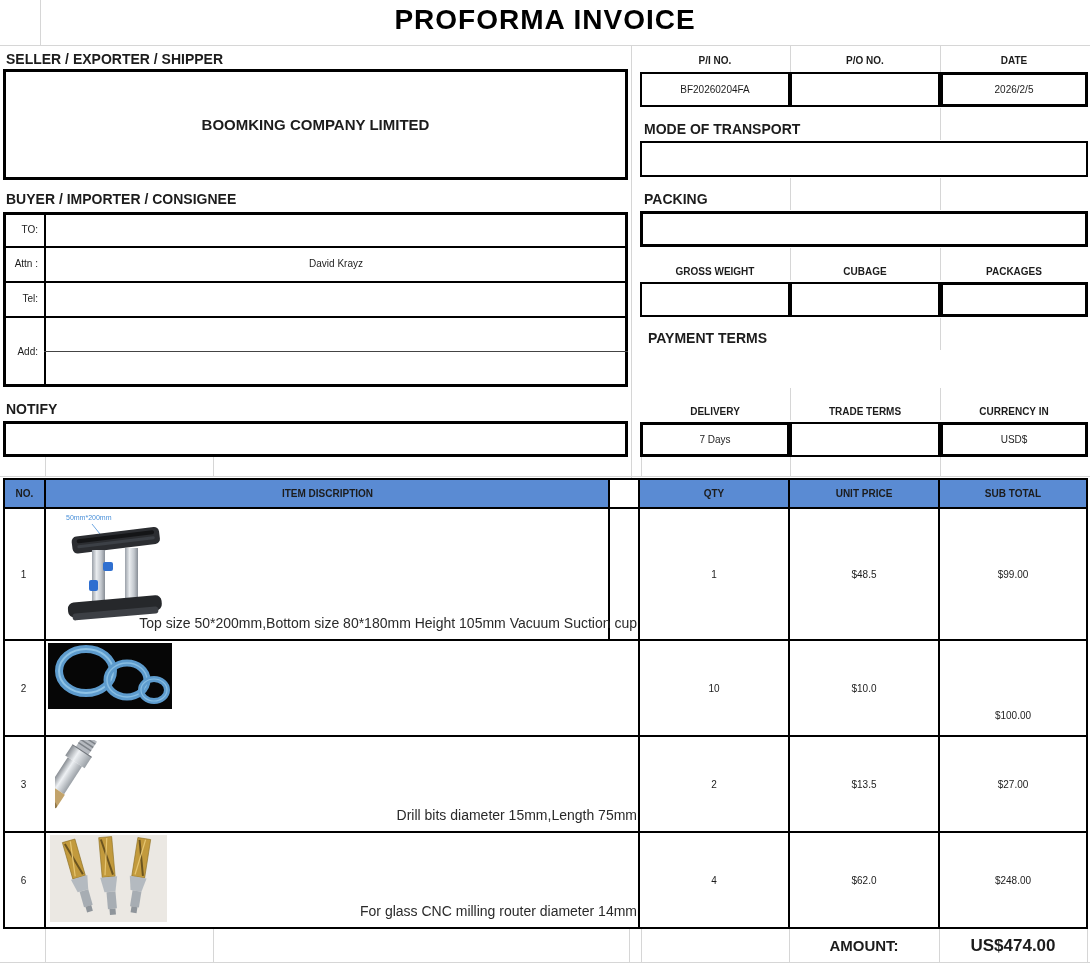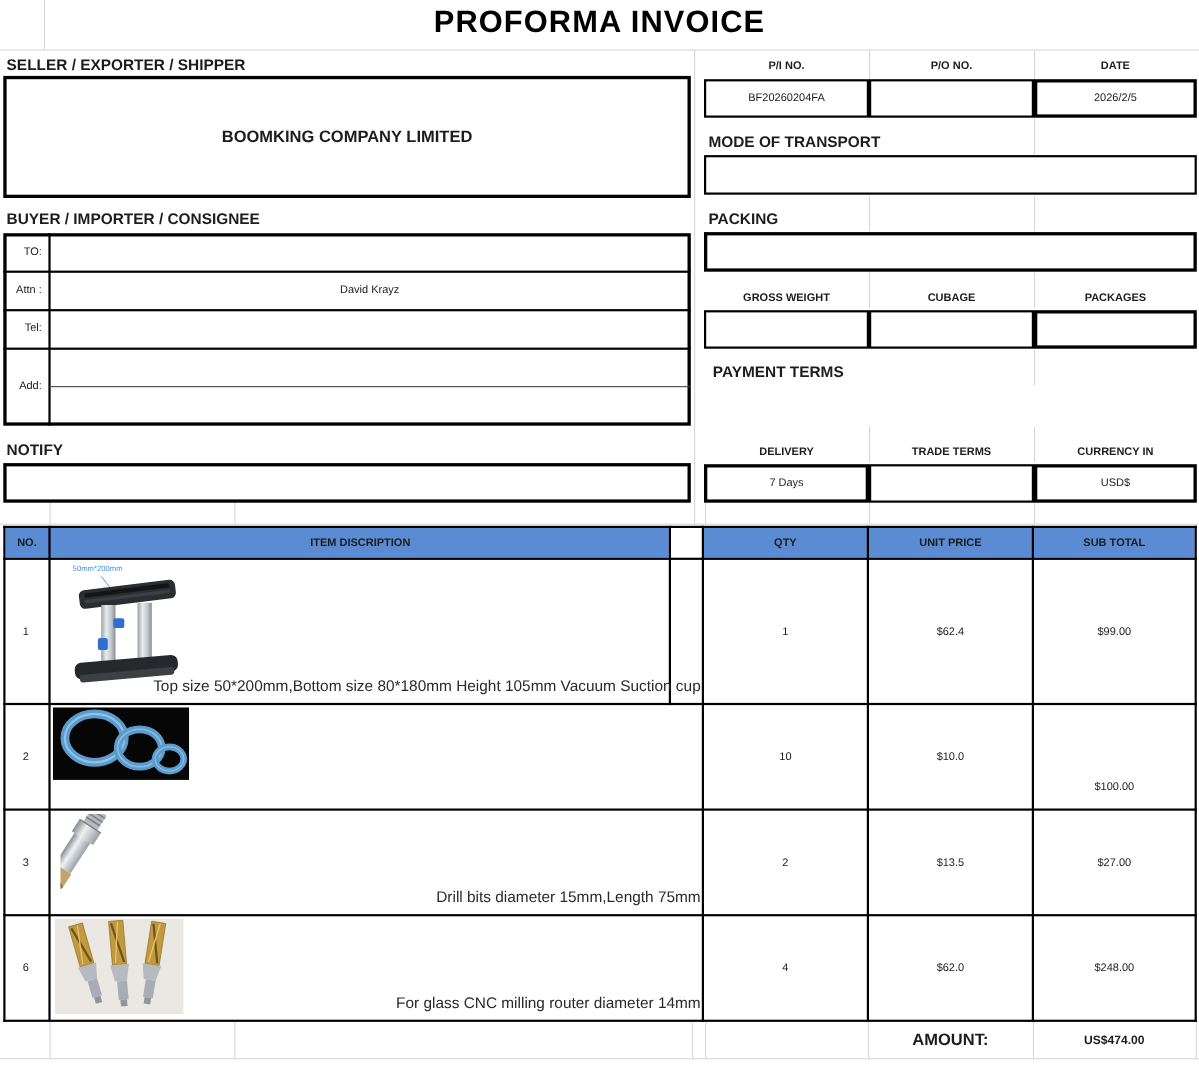--- a/index.html
+++ b/index.html
@@ -145,21 +145,21 @@
     <rect x="41" y="50" width="10" height="9" rx="2" fill="#2f6fd0"></rect>
     <rect x="27" y="68" width="9" height="11" rx="2" fill="#2f6fd0"></rect>
     <g transform="rotate(-5 52 96)">
       <rect x="6" y="87" width="94" height="15" rx="6" fill="#26282b"></rect>
       <rect x="10" y="98" width="86" height="7" rx="3" fill="#3c3f44"></rect>
     </g>
   </svg>
   <span class="note" style="left:66px;top:514px">50mm*200mm</span>
   <div class="desc" style="left:47px;top:615px;width:590px">Top size 50*200mm,Bottom size 80*180mm  Height 105mm Vacuum Suction cup</div>
   <div class="cell" style="left:640px;top:509px;width:148px;height:130px">1</div>
-  <div class="cell" style="left:790px;top:509px;width:148px;height:130px">$62.4</div>
+  <div class="cell" style="left:790px;top:509px;width:148px;height:130px">$48.5</div>
   <div class="cell" style="left:940px;top:509px;width:146px;height:130px">$99.00</div>
 
   <div class="cell" style="left:3px;top:641px;width:41px;height:94px">2</div>
   <svg class="abs" style="left:48px;top:643px" width="124" height="66" viewBox="0 0 124 66">
     <rect width="124" height="66" fill="#060606"></rect>
     <ellipse cx="38" cy="28" rx="27" ry="22" fill="none" stroke="#5d9bcd" stroke-width="8"></ellipse>
     <ellipse cx="38" cy="28" rx="27" ry="22" fill="none" stroke="#8ec3e6" stroke-width="2"></ellipse>
     <ellipse cx="79" cy="37" rx="20" ry="17" fill="none" stroke="#5d9bcd" stroke-width="7"></ellipse>
     <ellipse cx="79" cy="37" rx="20" ry="17" fill="none" stroke="#87bde2" stroke-width="1.5"></ellipse>
     <ellipse cx="106" cy="47" rx="13" ry="11" fill="none" stroke="#5d9bcd" stroke-width="6"></ellipse>
@@ -223,21 +223,21 @@
       <rect x="85" y="56" width="9" height="16" fill="#a7adb3"></rect>
       <rect x="86.5" y="72" width="6" height="6" fill="#8f959b"></rect>
     </g>
   </svg>
   <div class="desc" style="left:47px;top:903px;width:590px">For glass CNC milling router diameter 14mm</div>
   <div class="cell" style="left:640px;top:833px;width:148px;height:94px">4</div>
   <div class="cell" style="left:790px;top:833px;width:148px;height:94px">$62.0</div>
   <div class="cell" style="left:940px;top:833px;width:146px;height:94px">$248.00</div>
 
   <div class="cell bold" style="left:790px;top:929px;width:148px;height:33px;font-size:15px">AMOUNT:</div>
-  <div class="cell bold" style="left:940px;top:929px;width:146px;height:33px;font-size:11px">US$474.00</div>
+  <div class="cell bold" style="left:940px;top:929px;width:146px;height:33px;font-size:17px">US$474.00</div>
   <div class="gline" style="left:45px;top:929px;width:1px;height:33px"></div>
   <div class="gline" style="left:213px;top:929px;width:1px;height:33px"></div>
   <div class="gline" style="left:629px;top:929px;width:1px;height:33px"></div>
   <div class="gline" style="left:641px;top:929px;width:1px;height:33px"></div>
   <div class="gline" style="left:789px;top:929px;width:1px;height:33px"></div>
   <div class="gline" style="left:939px;top:929px;width:1px;height:33px"></div>
   <div class="gline" style="left:1087px;top:929px;width:1px;height:33px"></div>
   <div class="gline" style="left:0;top:962px;width:1090px;height:1px"></div>
 
 </div>

